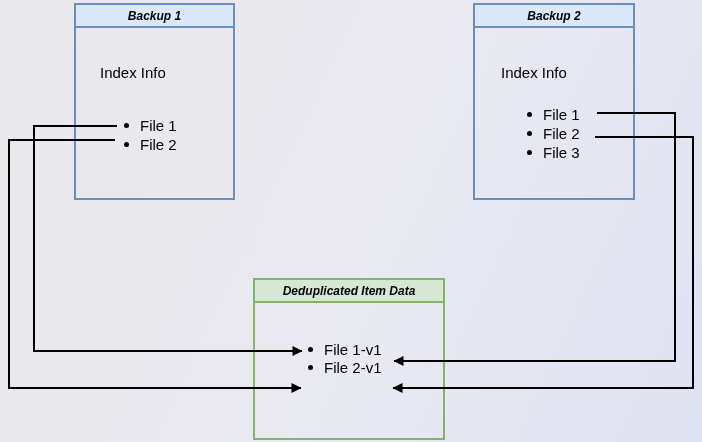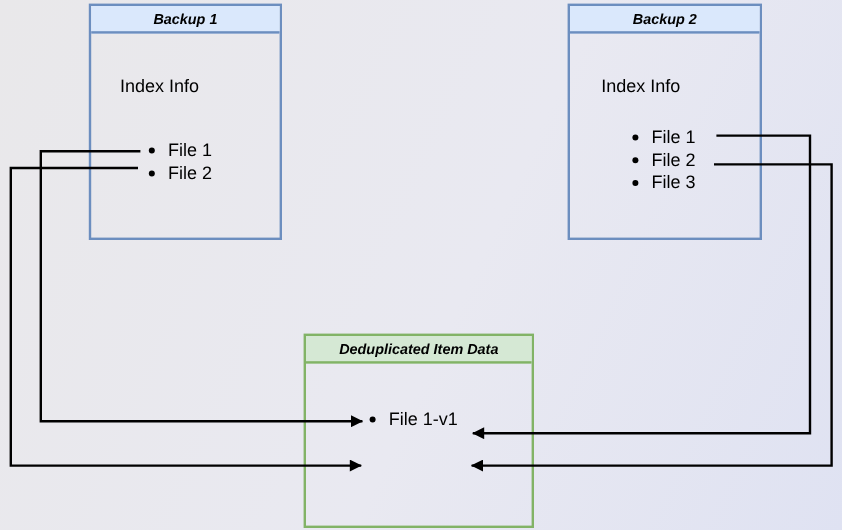--- a/index.html
+++ b/index.html
@@ -94,20 +94,24 @@
 
   <div class="node green dedup" style="left:253px;top:278px;width:192px;height:162px;">
     <div class="node-header">
       <span>Deduplicated Item Data</span>
     </div>
     <div class="file-list" style="left:53px;top:60px;">
       <div class="file-row">
         <span class="bullet"></span>
         <span>File 1-v1</span>
       </div>
+      <div class="file-row">
+        <span class="bullet"></span>
+        <span>File 2-v1</span>
+      </div>
     </div>
   </div>
 
   <svg class="wires" width="702" height="442" viewBox="0 0 702 442">
     <defs>
       <marker id="arrowhead" viewBox="0 0 10 10" refX="9.5" refY="5" markerWidth="13" markerHeight="10" orient="auto" markerUnits="userSpaceOnUse">
         <path d="M0 0 L10 5 L0 10 Z" fill="#000"></path>
       </marker>
     </defs>
     <path d="M117 126 H34 V351 H302" fill="none" stroke="#000" stroke-width="2" marker-end="url(#arrowhead)"></path>

